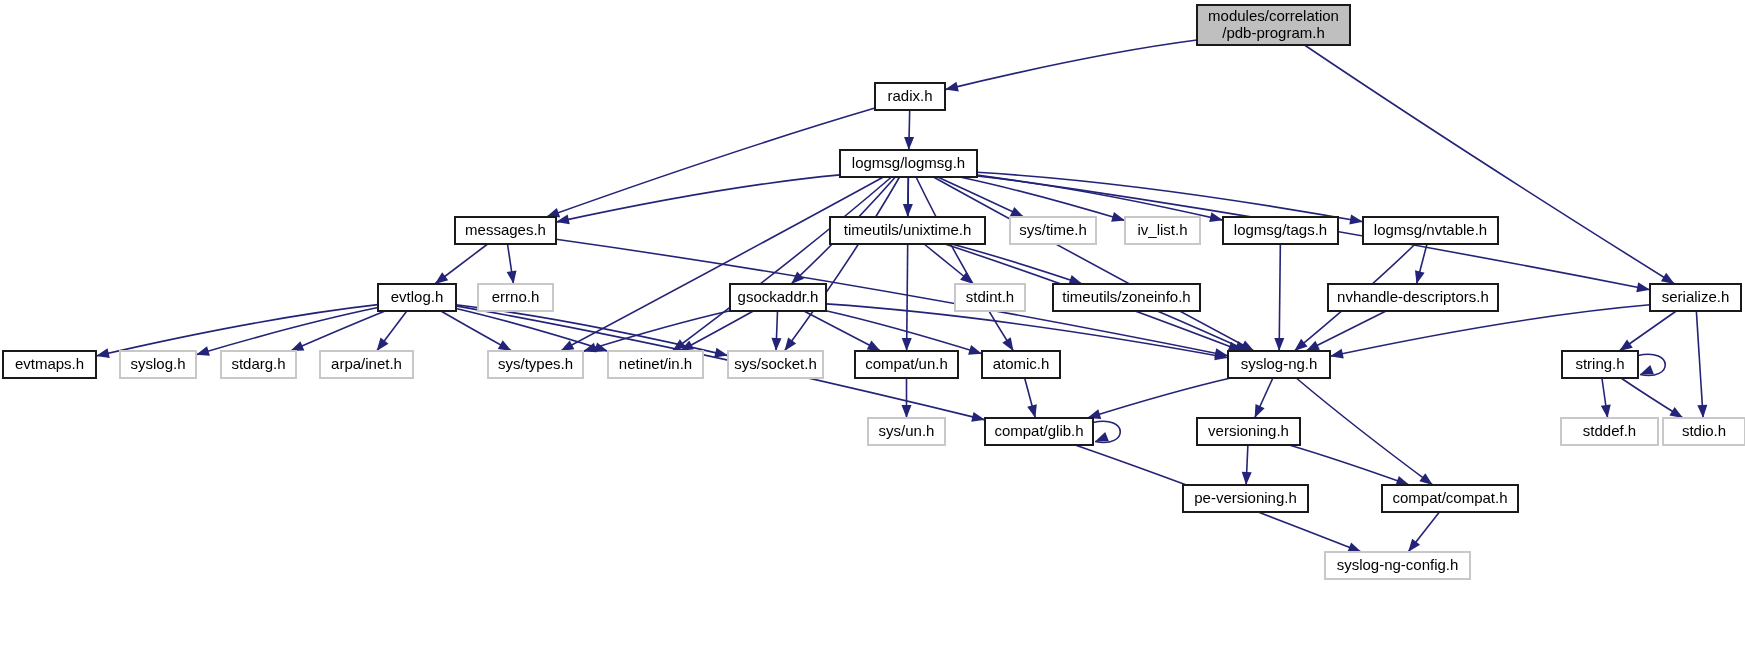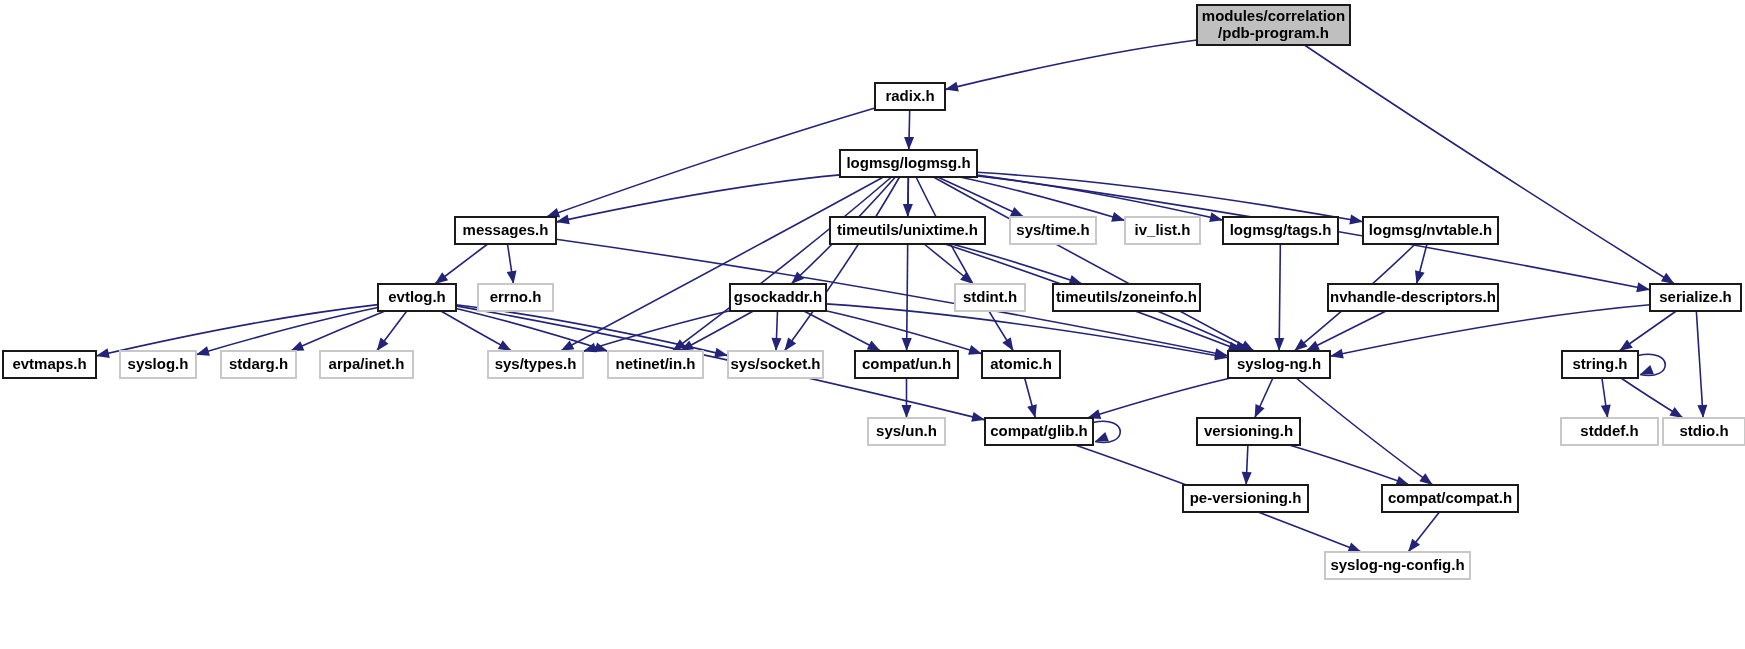--- a/index.html
+++ b/index.html
@@ -1,17 +1,17 @@
 <!DOCTYPE html>
 <html><head>
 <meta charset="utf-8">
 <style>
   html,body{margin:0;padding:0;background:#ffffff;}
   body{width:1745px;height:649px;overflow:hidden;font-family:"Liberation Sans",sans-serif;}
-  #graph{position:relative;width:1745px;height:649px;font-weight:bold;}
+  #graph{position:relative;width:1745px;height:649px;}
   svg{position:absolute;left:0;top:0;}
   .node-label{font-family:"Liberation Sans",sans-serif;font-size:15px;fill:#000000;text-anchor:middle;dominant-baseline:middle;}
   .node-box{fill:#ffffff;}
   .node-box.dark{stroke:#1a1a1a;stroke-width:2;}
   .node-box.light{stroke:#c8c8c8;stroke-width:2;}
   .node-box.root{fill:#bfbfbf;stroke:#1a1a1a;stroke-width:2;}
   .edge{fill:none;stroke:#232377;stroke-width:1.6;}
   .arrow{fill:#232377;}
 </style>
 </head>

